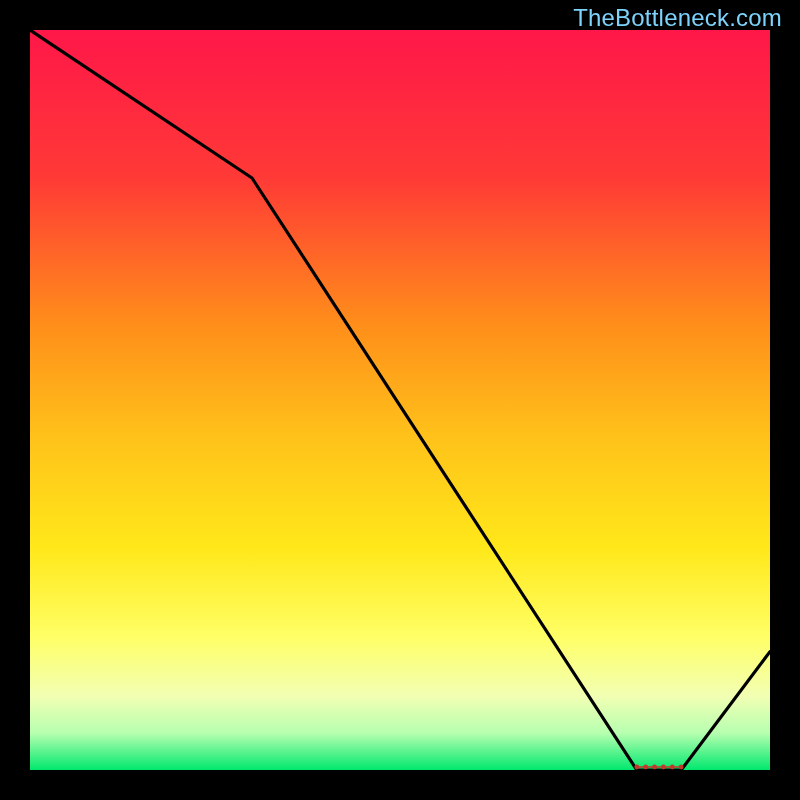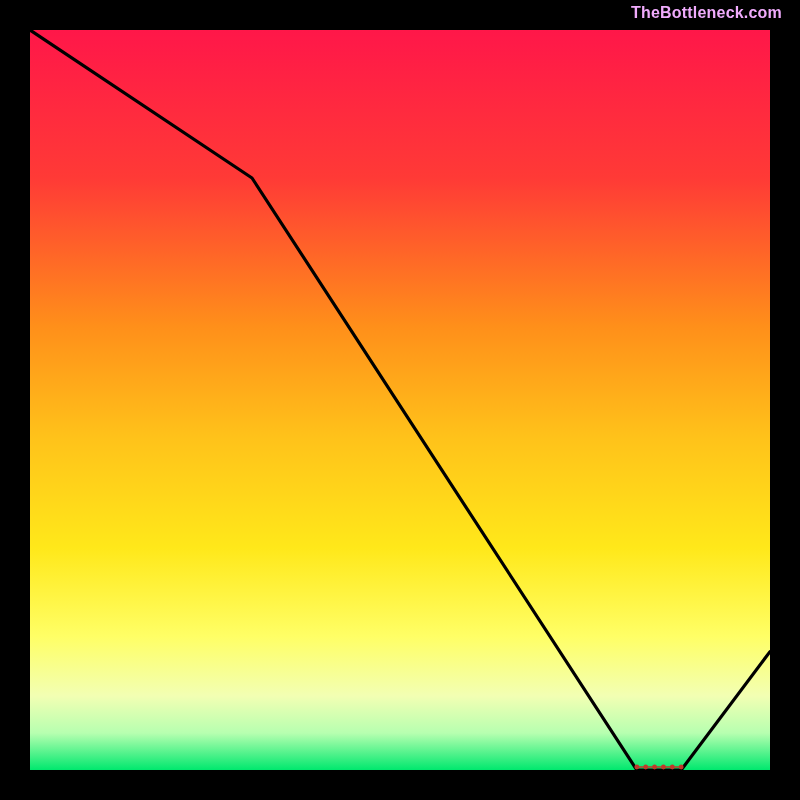--- a/index.html
+++ b/index.html
@@ -14,23 +14,23 @@
   .frame {
     position: relative;
     width: 800px;
     height: 800px;
     background: #000000;
   }
   .watermark {
     position: absolute;
     top: 4px;
     right: 18px;
-    font-size: 16px;
-    font-weight: 700;
-    color: #f0abfc;
+    font-size: 24px;
+    font-weight: 400;
+    color: #7dd3fc;
     letter-spacing: 0.2px;
     user-select: none;
   }
   .plot-area {
     position: absolute;
     left: 30px;
     top: 30px;
     width: 740px;
     height: 740px;
   }

